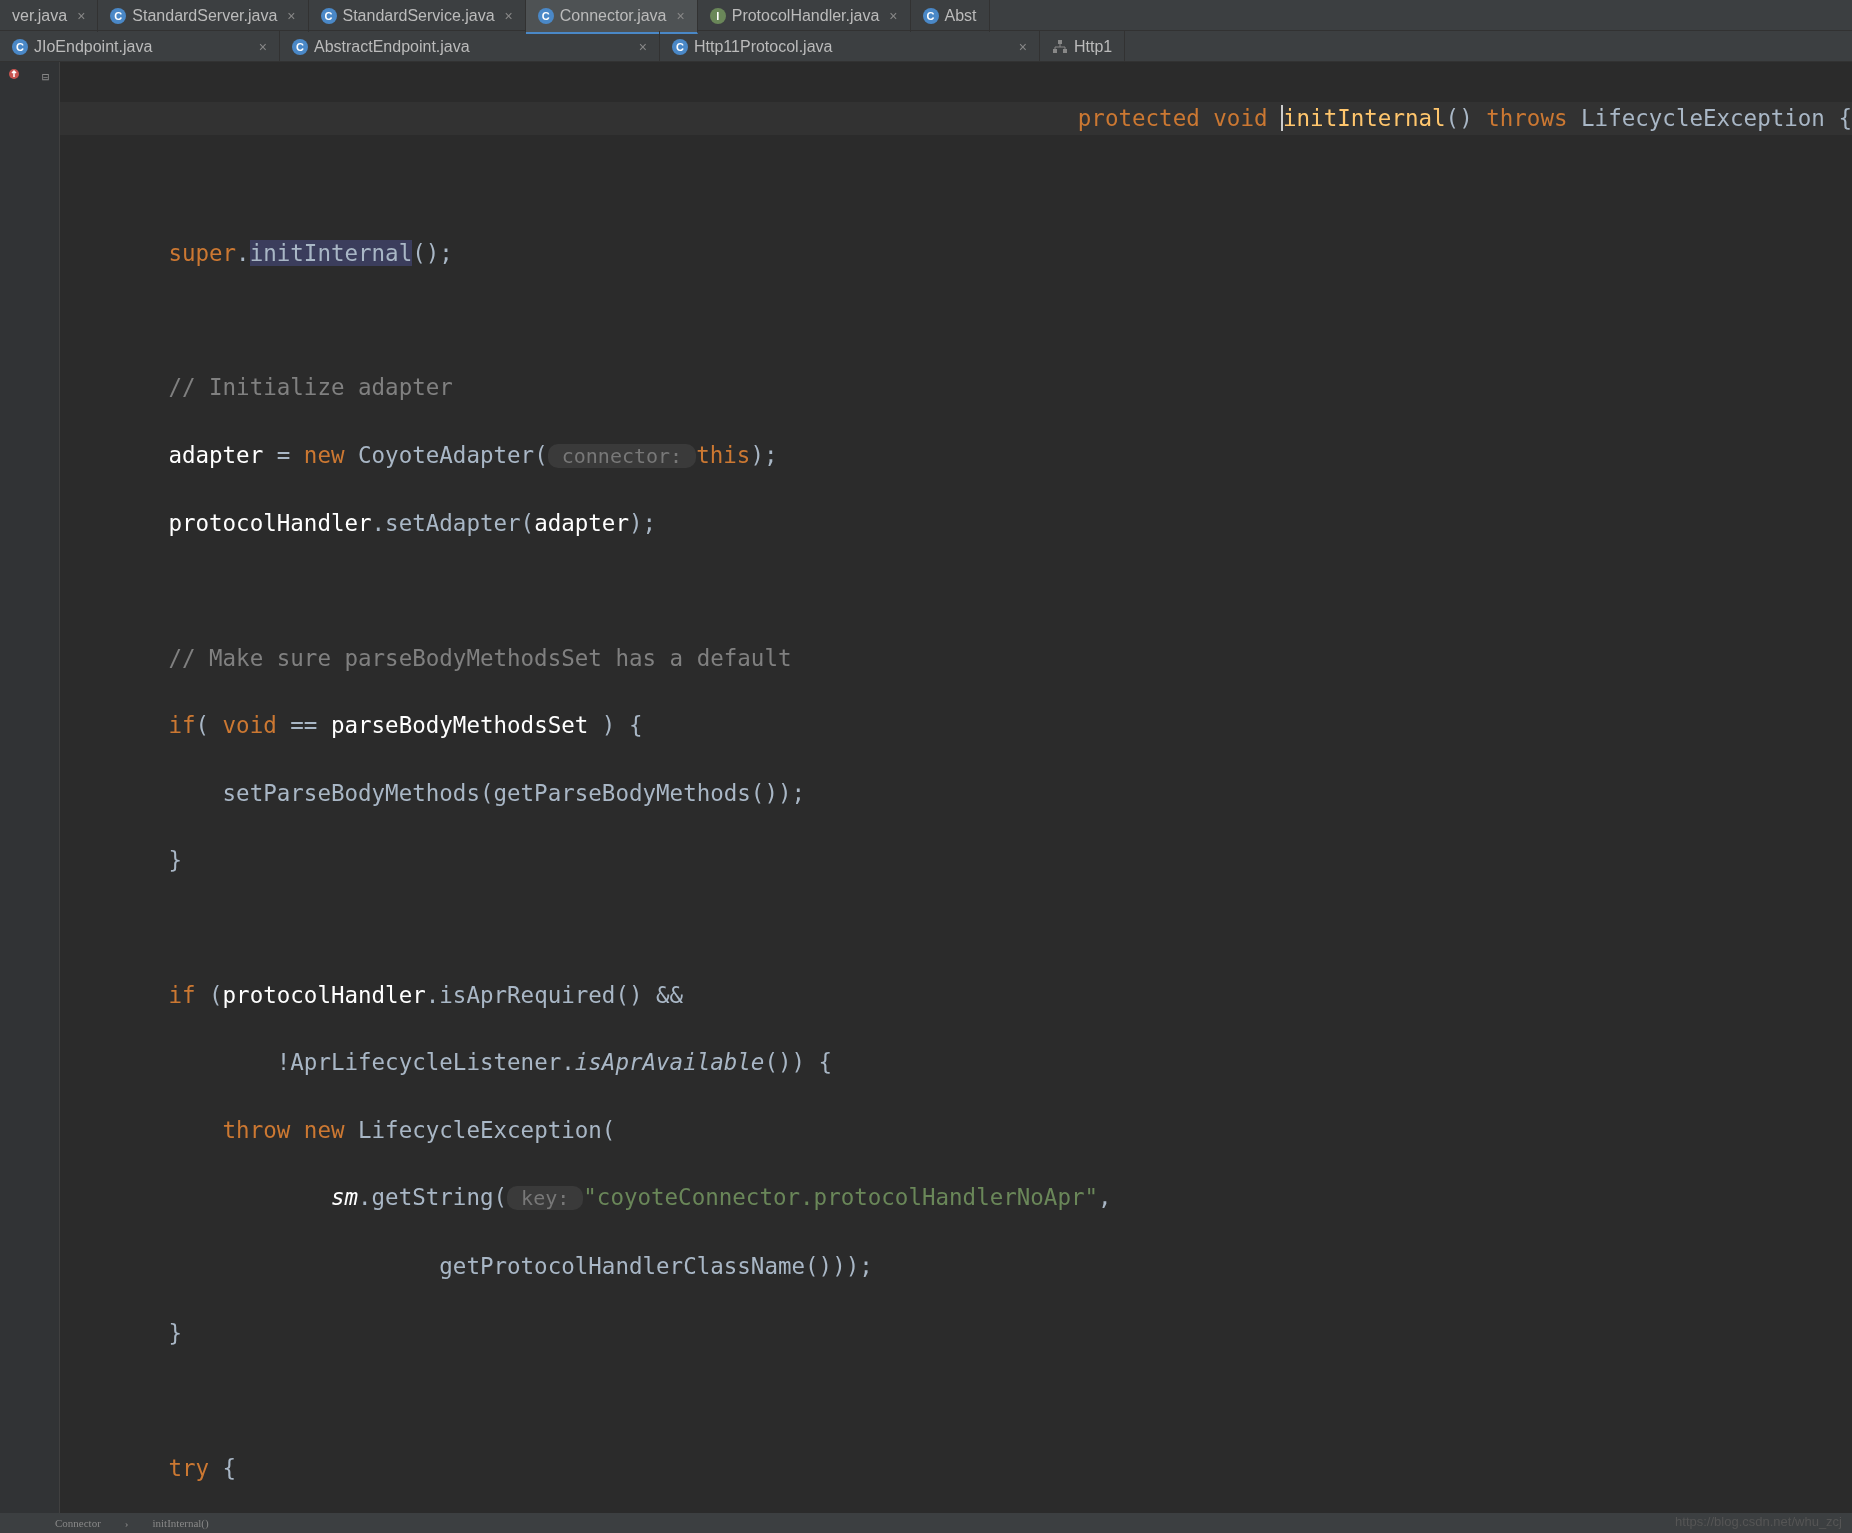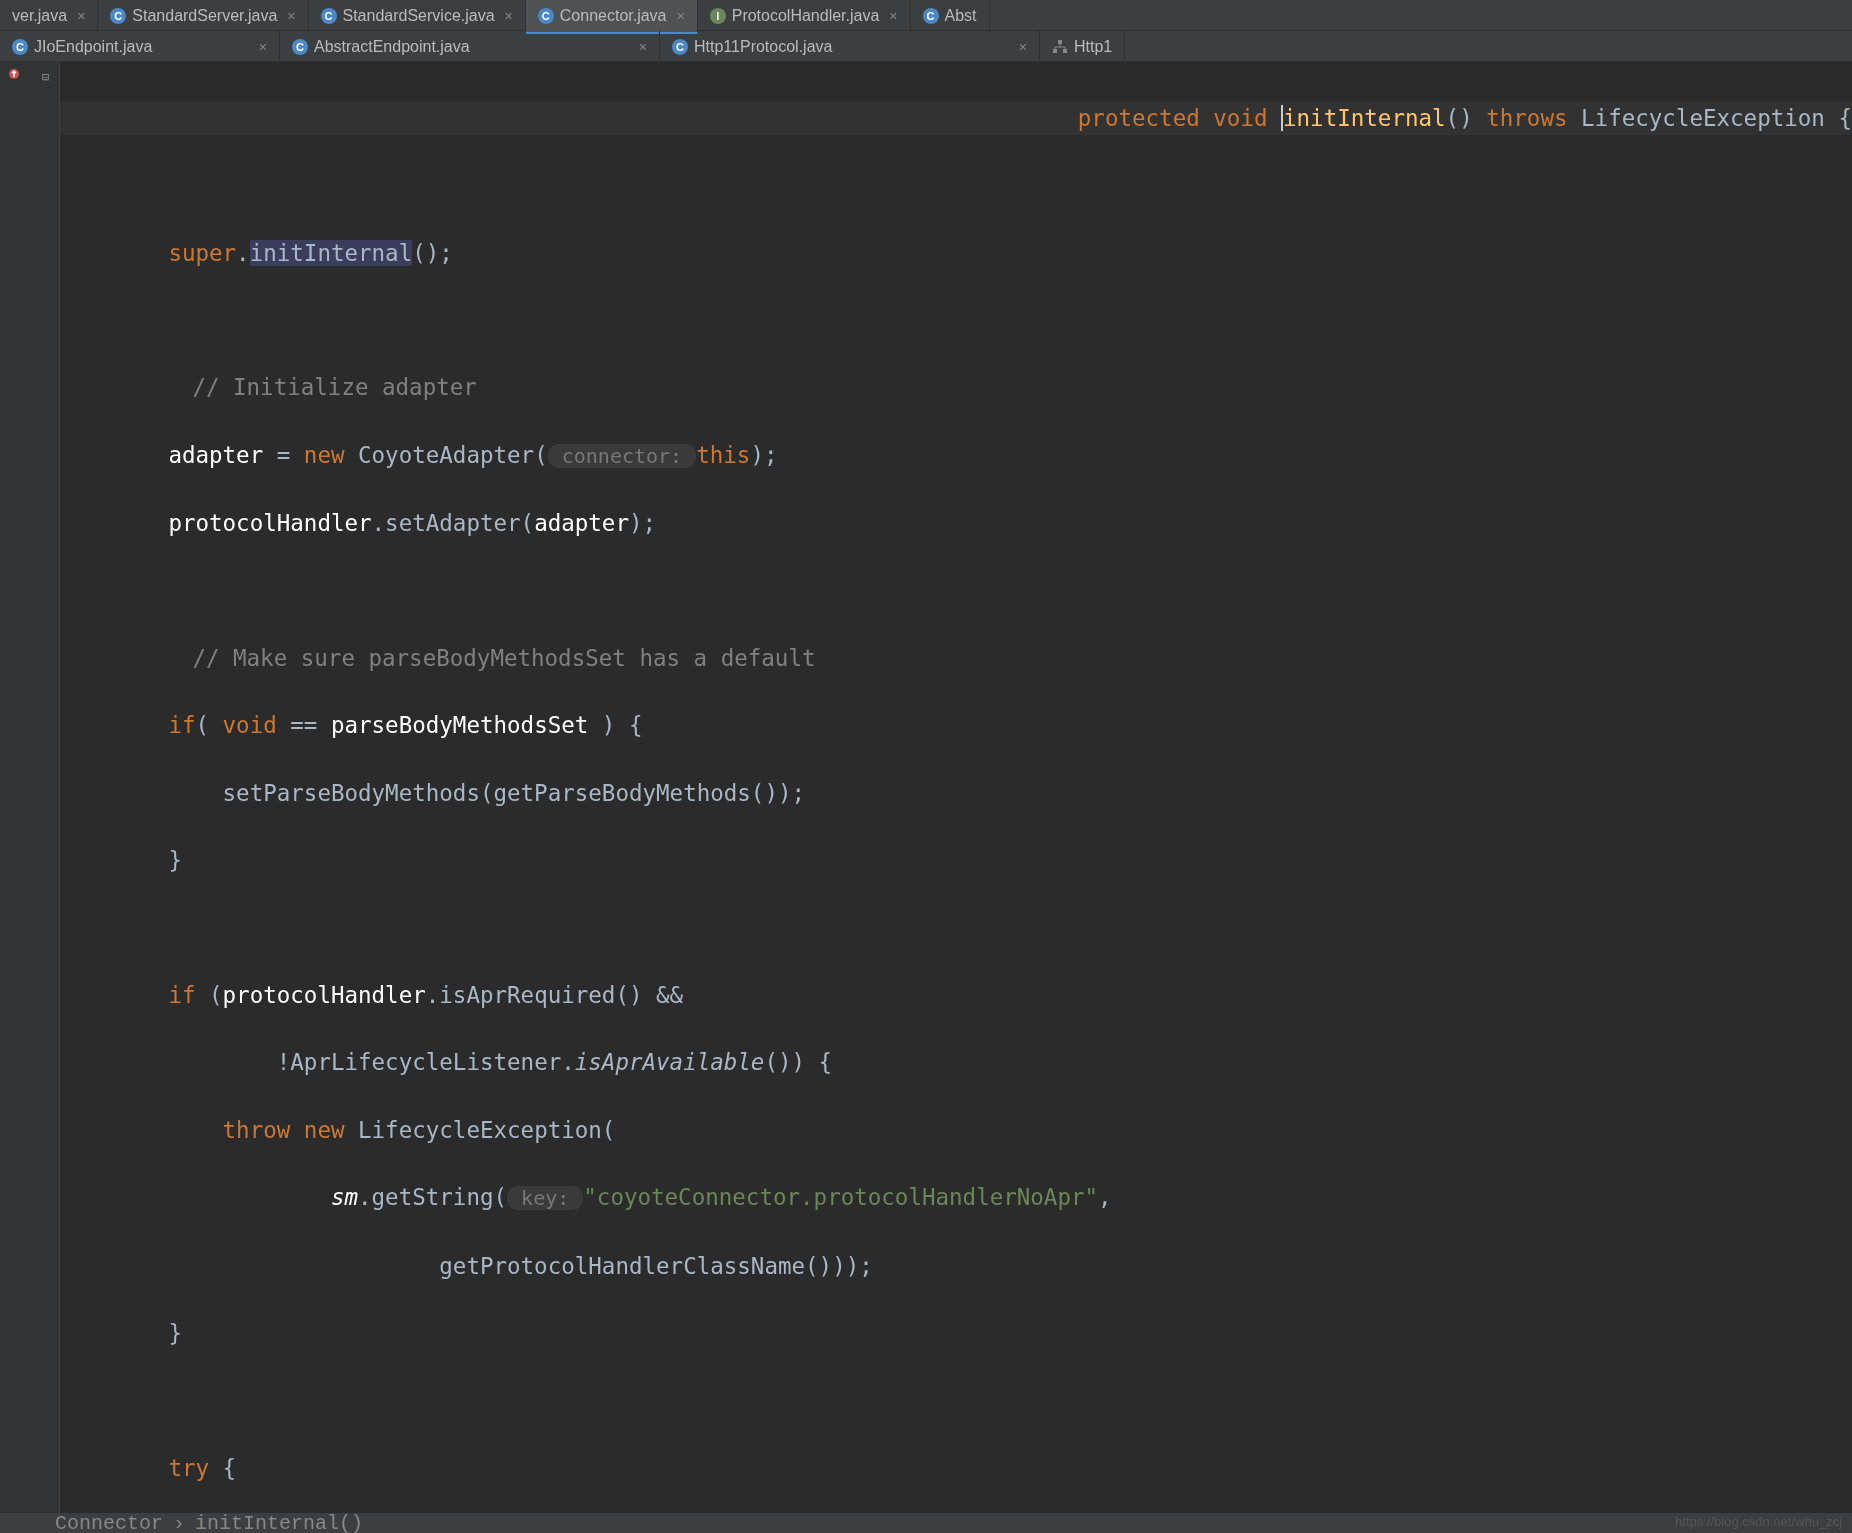--- a/index.html
+++ b/index.html
@@ -109,45 +109,45 @@
       font-size: 22.5px;
       line-height: 33.7px;
       white-space: pre;
     }
     .current-line {
       background: #323232;
       text-align: right;
     }
     .kw { color: #cc7832; }
     .method-decl { color: #ffc66d; }
-    .comment { color: #808080; margin-left: 24px; }
+    .comment { color: #808080; }
     .string { color: #6a8759; }
     .field { color: #ffffff; }
     .hint { color: #787878; background: #3a3a3a; padding: 0 2px; border-radius: 10px; font-size: 20px; }
     .italic { font-style: italic; }
     .super-hl { background: #3b3d5c; }
     .cursor-caret { border-left: 2px solid #ccc; }
     .red-box {
       border: 3px solid #ff3333;
       padding: 0 2px;
     }
     .breadcrumb {
       position: absolute;
       bottom: 0;
       left: 0;
       right: 0;
       height: 20px;
       background: #3c3f41;
       color: #888;
-      font-size: 20px;
-      font-family: Liberation Mono, monospace;
+      font-size: 11px;
+      font-family: Liberation Serif, serif;
       padding-left: 55px;
       display: flex;
       align-items: center;
-      gap: 10px;
+      gap: 24px;
     }
     .watermark {
       position: absolute;
       bottom: 4px;
       right: 10px;
       font-size: 13px;
       color: #555;
       font-family: sans-serif;
     }
   </style>

